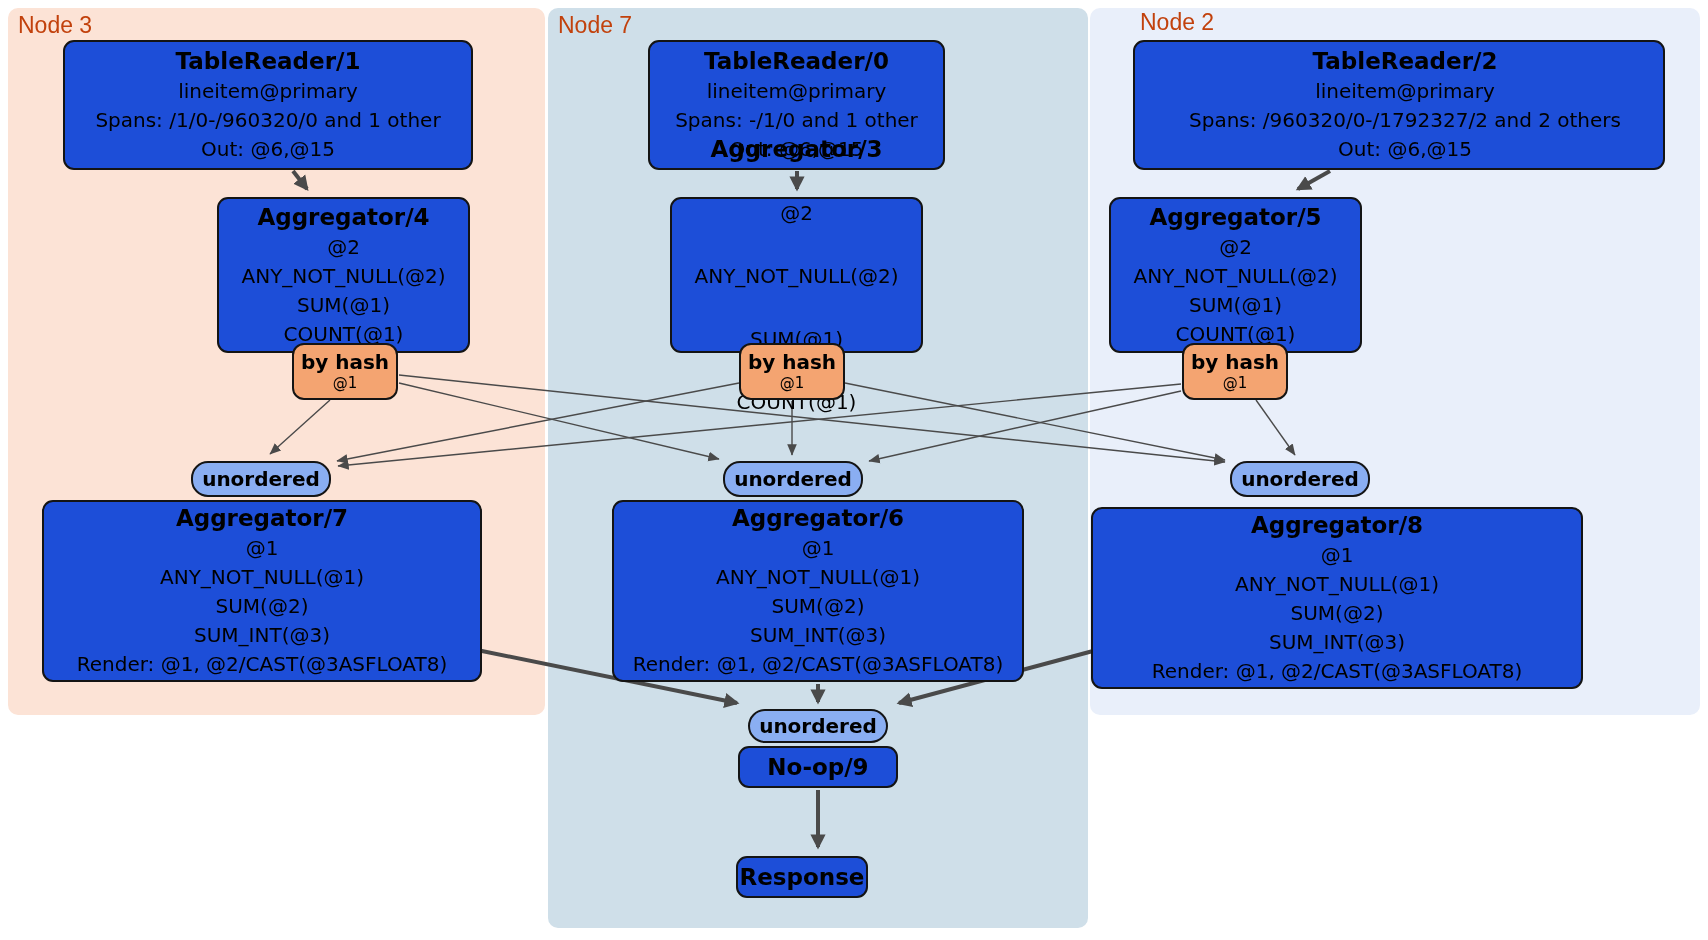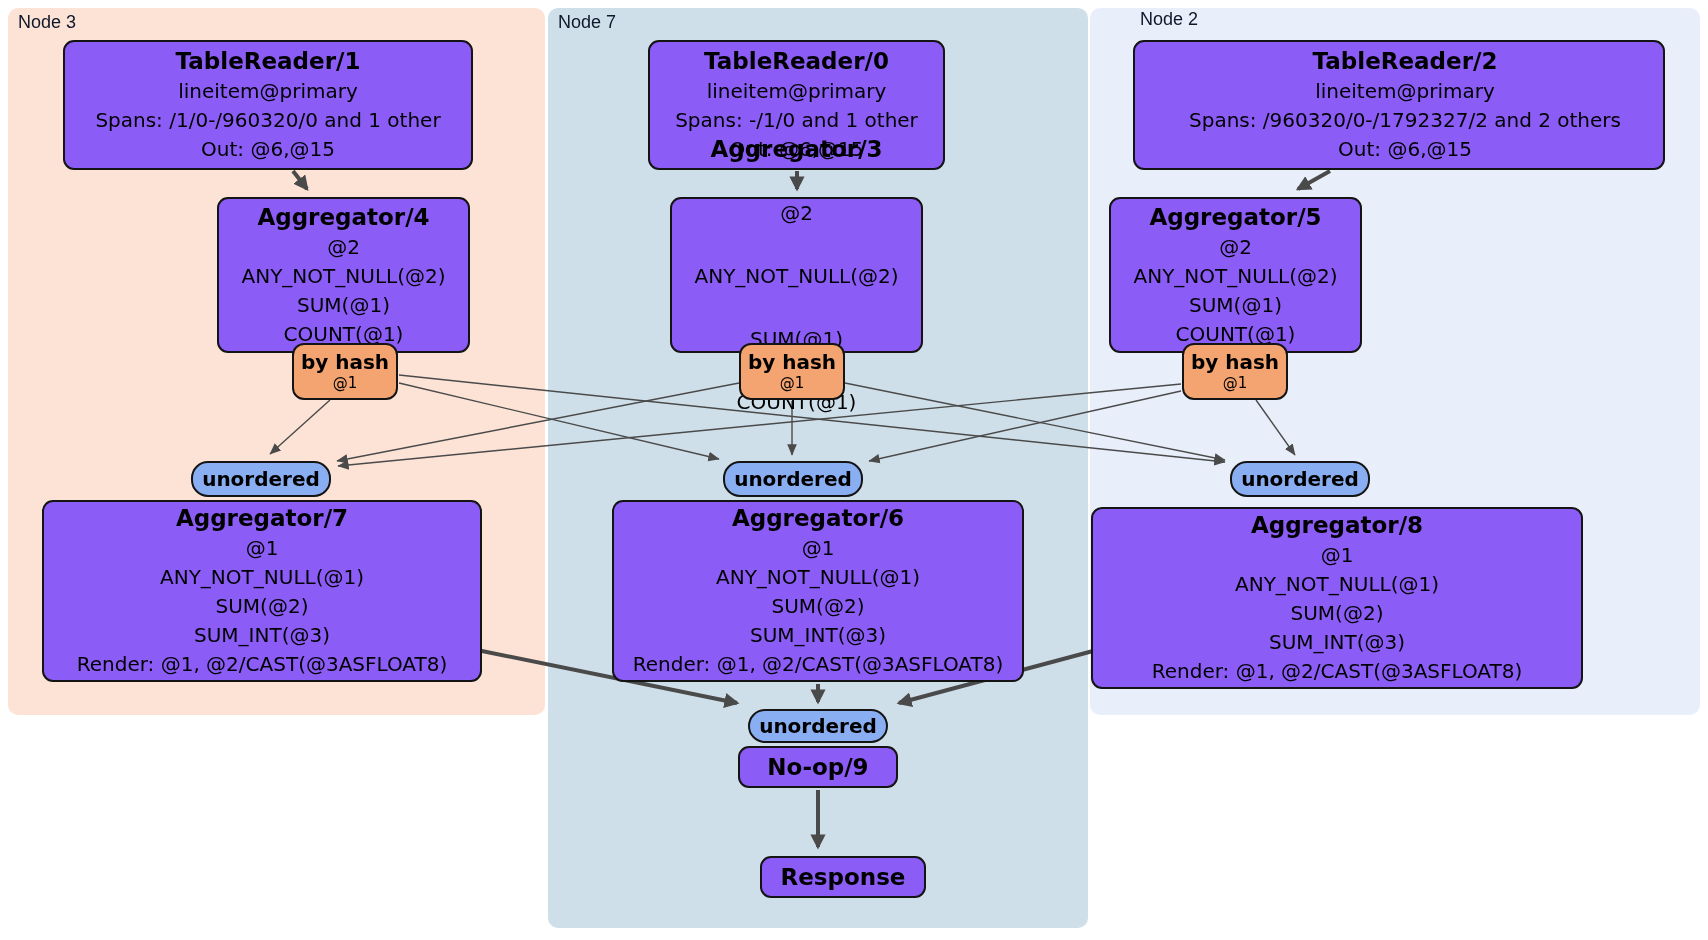--- a/index.html
+++ b/index.html
@@ -3,27 +3,27 @@
 <meta charset="utf-8">
 <style>
   html,body{margin:0;padding:0;background:#ffffff;}
   .stage{
     position:relative;width:1708px;height:940px;background:#ffffff;
     font-family:"DejaVu Sans",sans-serif;color:#000;overflow:hidden;
   }
   .region{position:absolute;border-radius:10px;z-index:0;}
   .region-label{
     position:absolute;z-index:4;font-family:"Liberation Sans",sans-serif;
-    font-size:18px;color:#0f172a;
+    font-size:23px;color:#c2410c;
   }
   svg.edge-layer{position:absolute;left:0;top:0;z-index:1;}
   .edge-thin{stroke:#4a4a4a;stroke-width:1.4;fill:none;}
   .edge-thick{stroke:#4a4a4a;stroke-width:4;fill:none;}
   .gbox{
-    position:absolute;background:#8b5cf6;border:2px solid #141414;border-radius:11px;
+    position:absolute;background:#1d4ed8;border:2px solid #141414;border-radius:11px;
     display:flex;flex-direction:column;align-items:center;justify-content:center;
     text-align:center;z-index:2;box-sizing:border-box;
   }
   .gbox-title{font-weight:bold;font-size:23px;line-height:31px;white-space:nowrap;}
   .gbox-line{font-size:20px;line-height:29px;white-space:nowrap;}
   .pill{
     position:absolute;border:2px solid #141414;z-index:3;box-sizing:border-box;
     display:flex;flex-direction:column;align-items:center;justify-content:center;
     text-align:center;
   }
@@ -166,17 +166,17 @@
     <div class="gbox-line">Render: @1, @2/CAST(@3ASFLOAT8)</div>
   </div>
 
   <div class="pill pill-sync" style="left:748px;top:709px;width:140px;height:34px;">
     <div class="pill-sync-label">unordered</div>
   </div>
 
   <div class="gbox" style="left:738px;top:746px;width:160px;height:42px;">
     <div class="gbox-title">No-op/9</div>
   </div>
-  <div class="gbox" style="left:736px;top:856px;width:166px;height:42px;margin-left:24px;">
+  <div class="gbox" style="left:736px;top:856px;width:132px;height:42px;">
     <div class="gbox-title">Response</div>
   </div>
 
 </div>
 
 </body></html>

